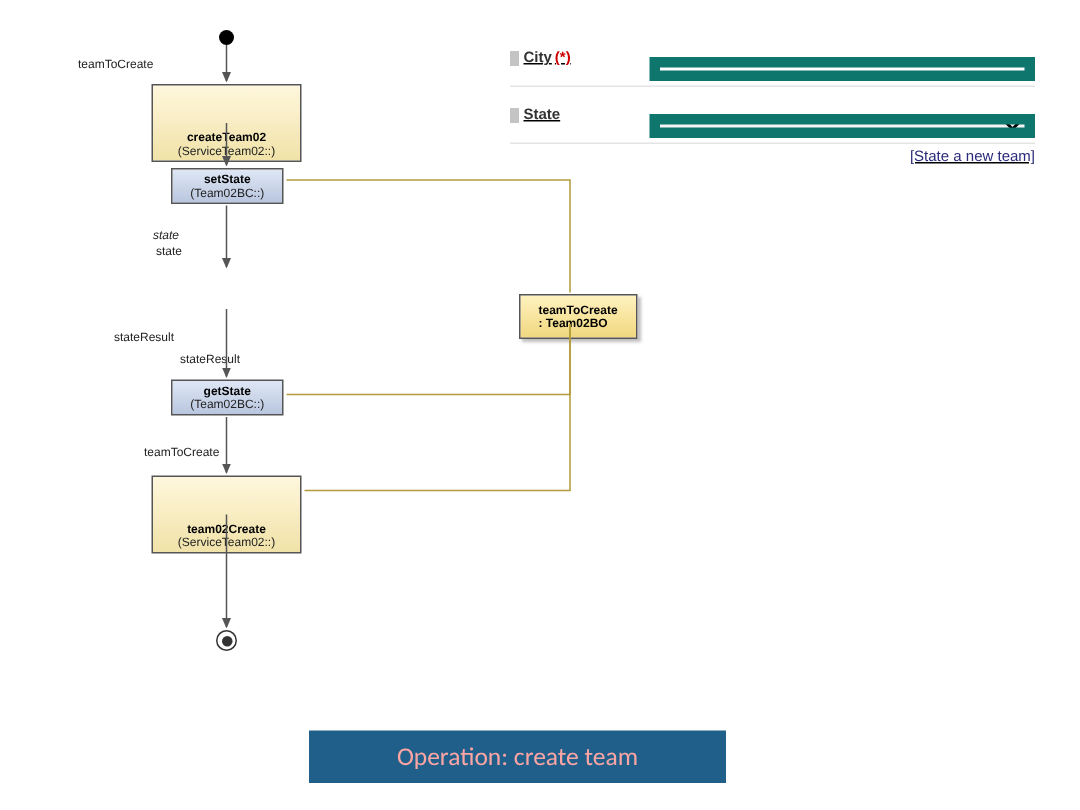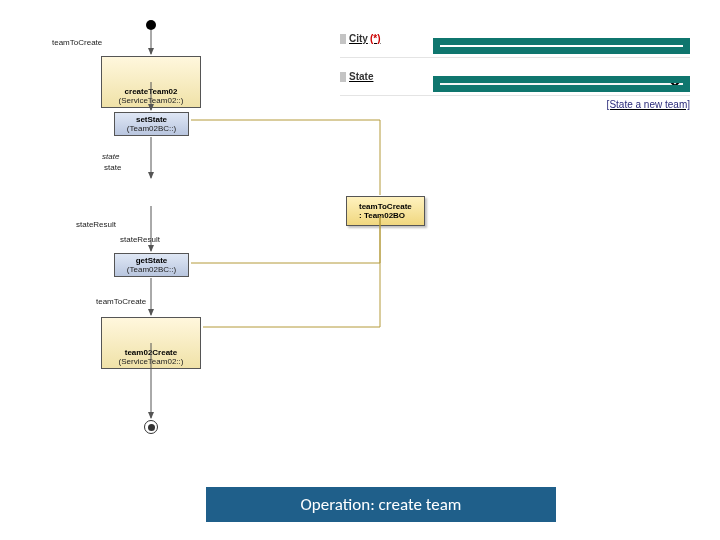--- a/index.html
+++ b/index.html
@@ -23,21 +23,21 @@
   .end-inner { width: 7px; height: 7px; background: #333; border-radius: 50%; margin: 3px auto 0; }
   .svc { background: linear-gradient(#fff7dd, #f0e2a8); padding: 2px 3px; }
   .svc .name { font-weight: bold; margin-top: 28px; }
   .svc .sub { color: #222; }
   .bc { background: linear-gradient(#dfe7f5, #b9c6df); padding: 2px 3px; }
   .bc .name { font-weight: bold; }
   .bc .sub { color: #222; }
   .datanode { position: absolute; background: linear-gradient(#fff2bf, #f0d77f); border: 1px solid #555; box-shadow: 2px 2px 2px rgba(0,0,0,.25); font-size: 8px; font-weight: bold; padding: 5px 12px; }
   .lbl { position: absolute; font-size: 8px; color: #222; }
   svg.lines { position: absolute; left: 0; top: 0; width: 720px; height: 540px; pointer-events: none; }
-  .caption { position: absolute; left: 206px; bottom: 18px; width: 350px; background: #1f5f8a; color: #ffffff; text-align: center; font-family: Candara, Calibri, sans-serif; font-size: 17px; padding: 7px 0; }
+  .caption { position: absolute; left: 206px; bottom: 18px; width: 278px; background: #1f5f8a; color: #fca5a5; text-align: center; font-family: Candara, Calibri, sans-serif; font-size: 17px; padding: 7px 0; }
 </style>
 </head>
 <body>
 
 <div class="slide">
 
   <div class="content">
 
     <div class="diagram">
       <div class="start"></div>

